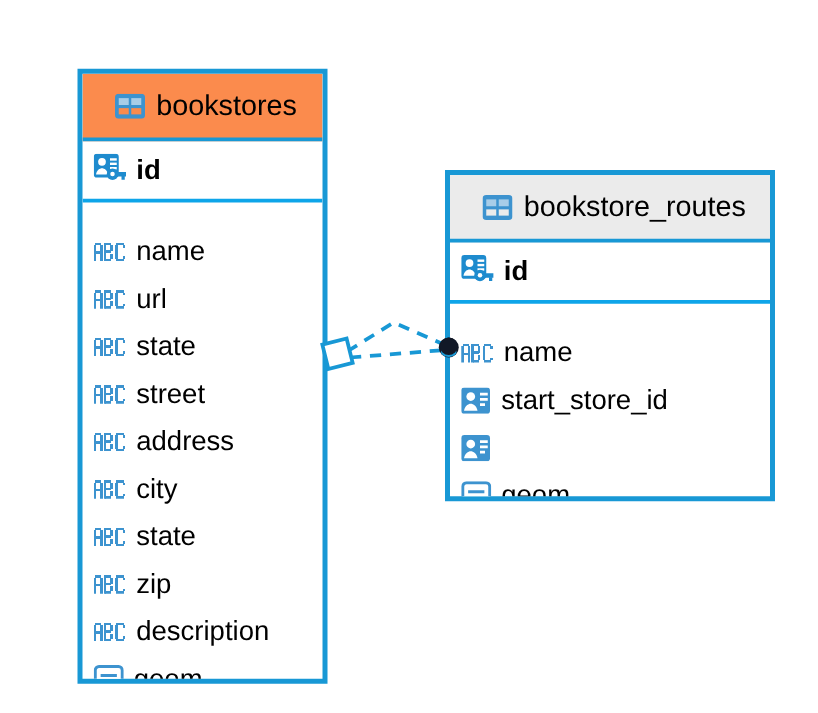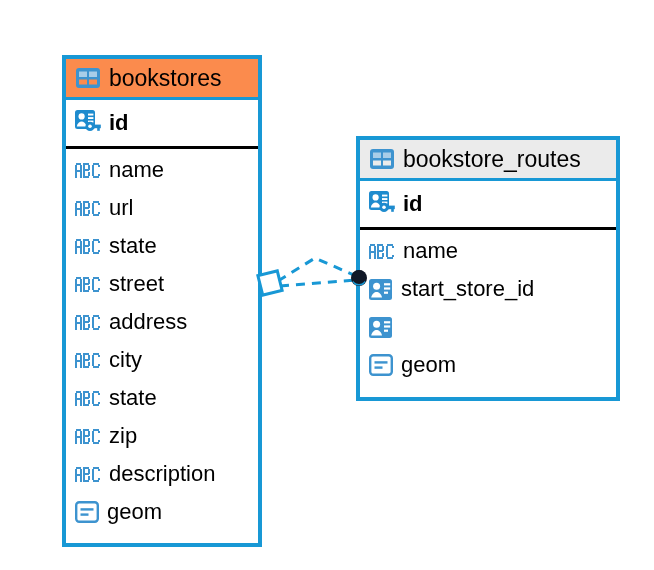--- a/index.html
+++ b/index.html
@@ -37,40 +37,40 @@
   }
   #entity-bookstore-routes {
     left: 356px;
     top: 136px;
     width: 264px;
     height: 265px;
   }
 
   .entity-header {
     box-sizing: border-box;
-    height: 41px;
+    height: 54px;
     display: flex;
     align-items: center;
-    padding-left: 10px;
+    padding-left: 26px;
     gap: 9px;
     border-bottom: 3px solid #1898D5;
   }
   #entity-bookstores .entity-header { background: #FB8B4D; }
   #entity-bookstore-routes .entity-header { background: #EBEBEB; }
 
   .entity-title {
     font-size: 23px;
     color: #000000;
     line-height: 1;
     white-space: nowrap;
   }
 
   .pk-section {
     box-sizing: border-box;
-    border-bottom: 3px solid #000000;
+    border-bottom: 3px solid #0ea5e9;
     padding: 4px 0 4px 0;
   }
 
   .field-row {
     display: flex;
     align-items: center;
     height: 38px;
     padding-left: 9px;
     gap: 8px;
     box-sizing: border-box;
@@ -78,21 +78,21 @@
   .field-label {
     font-size: 22px;
     color: #000000;
     line-height: 1;
     white-space: nowrap;
   }
   .field-row.pk .field-label {
     font-weight: bold;
   }
   .fields-section {
-    padding-top: 2px;
+    padding-top: 20px;
   }
 
   
   .icon {
     flex: 0 0 auto;
     display: inline-block;
     line-height: 0;
   }
   .icon-table { width: 24px; height: 20px; }
   .icon-key   { width: 26px; height: 26px; }

